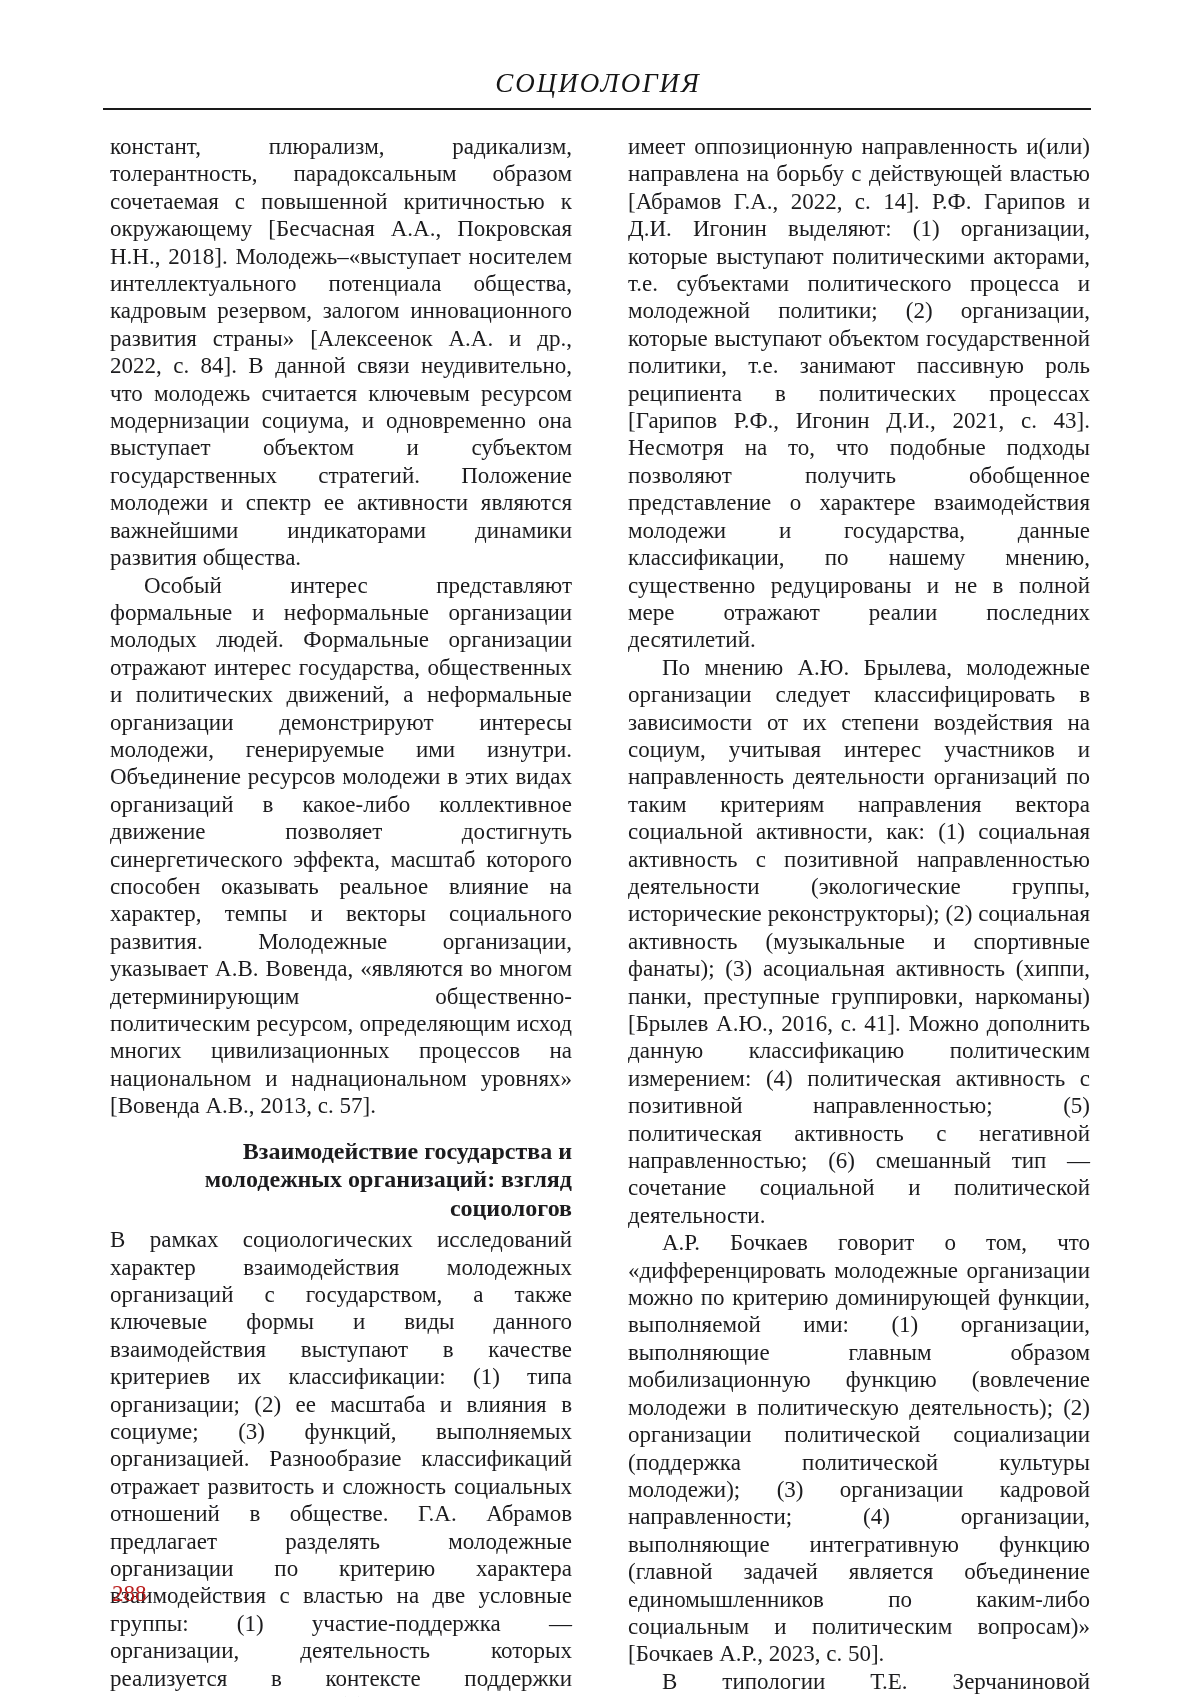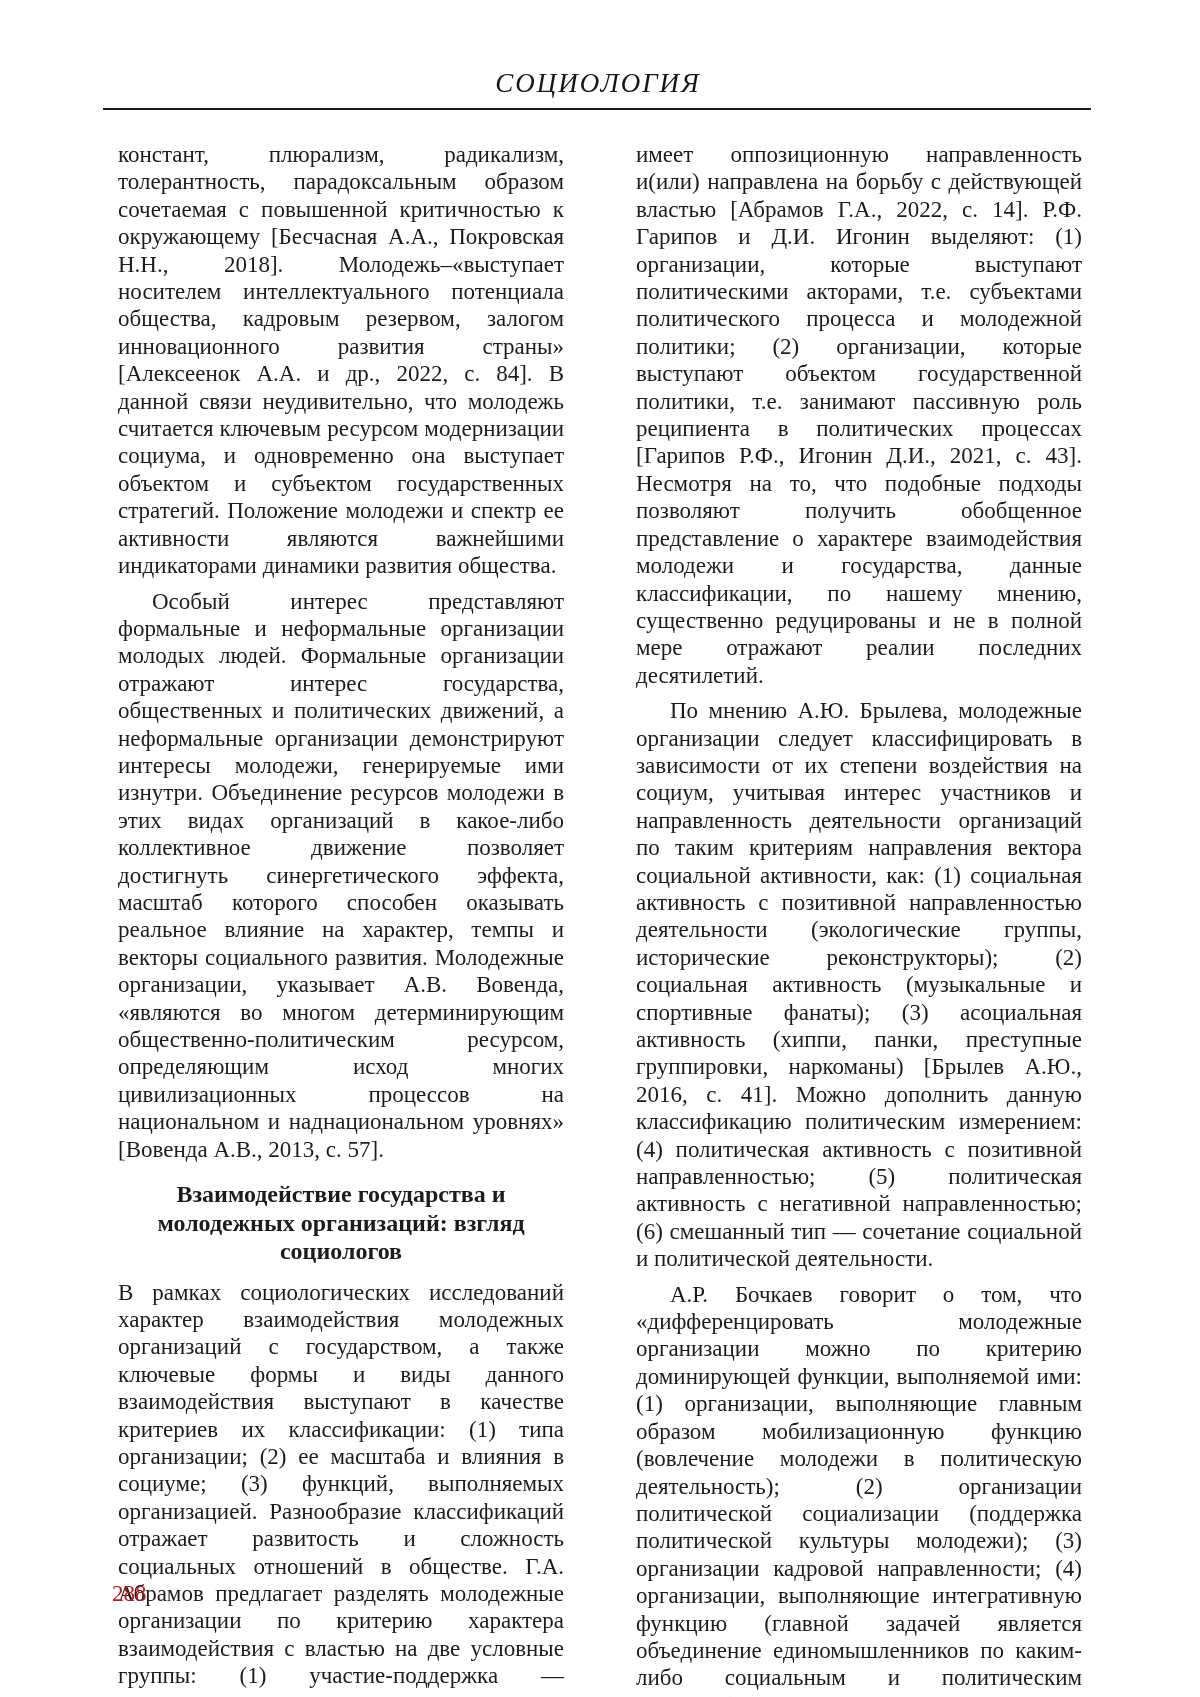--- a/index.html
+++ b/index.html
@@ -45,32 +45,32 @@
   }
   .col {
     width: 462px;
     font-size: 23px;
     line-height: 27.4px;
     text-align: justify;
     hyphens: auto;
     -webkit-hyphens: auto;
   }
   .col p {
-    margin: 8px;
+    margin: 0;
     text-indent: 0;
   }
   .col p.ind {
     text-indent: 34px;
   }
   .col h2 {
     font-size: 24px;
     line-height: 28.5px;
     font-weight: bold;
-    text-align: center;
-    margin: 17px 0 13px 0;
+    text-align: right;
+    margin: 17px 0 4px 0;
     hyphens: none;
     -webkit-hyphens: none;
   }
   .page-number {
     position: absolute;
     top: 1581px;
     left: 112px;
     font-size: 23px;
     color: #b91c1c;
   }

